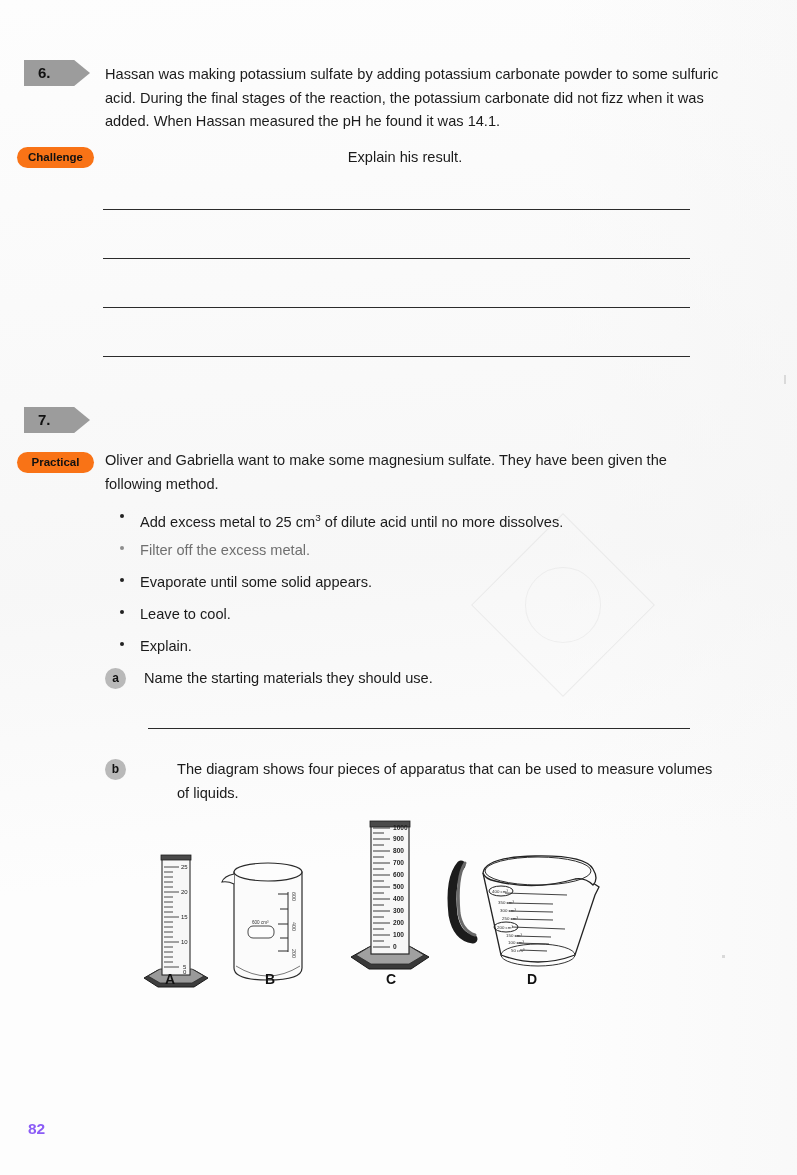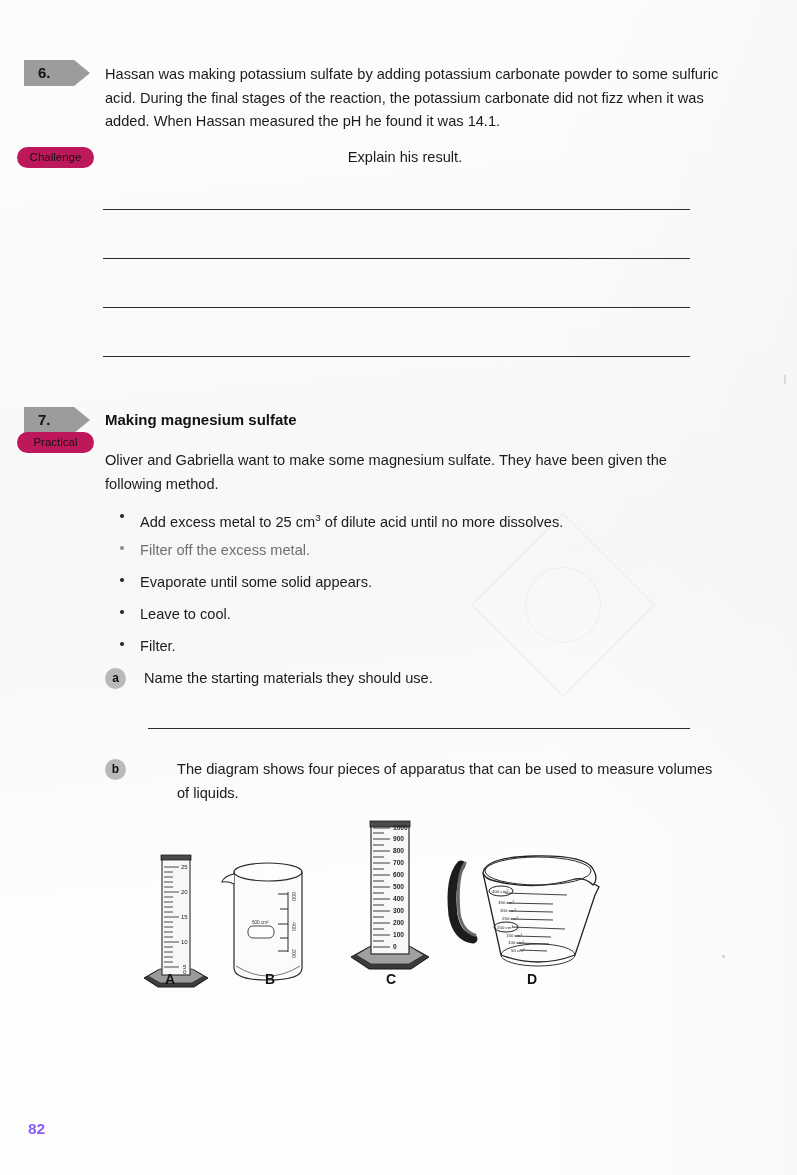--- a/index.html
+++ b/index.html
@@ -59,23 +59,23 @@
     font-size: 15px;
     line-height: 26px;
     padding-left: 14px;
     box-sizing: border-box;
     clip-path: polygon(0 0, 76% 0, 100% 50%, 76% 100%, 0 100%);
   }
 
   
   .pill {
     position: absolute;
-    background: #be185d;
+    background: #f97316;
     color: #111;
-    font-weight: normal;
+    font-weight: bold;
     font-size: 11.5px;
     border-radius: 11px;
     height: 21px;
     line-height: 21px;
     text-align: center;
     padding: 0 9px;
     box-sizing: border-box;
   }
 
   
@@ -174,23 +174,22 @@
 
   <div class="body-text" style="left:105px; top:146px; width:600px;text-align:center;">Explain his result.</div>
 
   <div class="rule" style="left:103px; top:209px; width:587px;"></div>
   <div class="rule" style="left:103px; top:258px; width:587px;"></div>
   <div class="rule" style="left:103px; top:307px; width:587px;"></div>
   <div class="rule" style="left:103px; top:356px; width:587px;"></div>
 
   <div class="qnum" style="left:24px; top:407px;">7.</div>
 
-  <div class="heading" style="left:105px; top:411px; width:500px;">Making magnesium sulfate</div>
-
-  <div class="pill" style="left:17px; top:432px; width:77px;">Practical</div>
+
+  <div class="pill" style="left:17px; top:452px; width:77px;">Practical</div>
 
   <div class="body-text" style="left:105px; top:449px; width:615px;">Oliver and Gabriella want to make some magnesium sulfate. They have been given the following method.</div>
 
   <div class="bullet-item" style="left:120px; top:507px; width:560px;">
     <span class="bullet-dot"></span>
     <span class="bullet-text"><span>Add excess metal to 25 cm</span><sup>3</sup><span> of dilute acid until no more dissolves.</span></span>
   </div>
 
   <div class="bullet-item" style="left:120px; top:571px; width:560px;">
     <span class="bullet-dot"></span>
@@ -202,21 +201,21 @@
     <span class="bullet-text">Filter off the excess metal.</span>
   </div>
 
   <div class="bullet-item" style="left:120px; top:603px; width:560px;">
     <span class="bullet-dot"></span>
     <span class="bullet-text">Leave to cool.</span>
   </div>
 
   <div class="bullet-item" style="left:120px; top:635px; width:560px;">
     <span class="bullet-dot"></span>
-    <span class="bullet-text">Filter.</span>
+    <span class="bullet-text">Explain.</span>
   </div>
 
   <div class="circ" style="left:105px; top:668px;">a</div>
   <div class="body-text" style="left:144px; top:667px; width:560px;">Name the starting materials they should use.</div>
   <div class="rule" style="left:148px; top:728px; width:542px;"></div>
 
   <div class="circ" style="left:105px; top:759px;">b</div>
   <div class="body-text" style="left:144px; top:758px; width:545px;margin-left:33px;">The diagram shows four pieces of apparatus that can be used to measure volumes of liquids.</div>
 
   <div class="apparatus-row">

